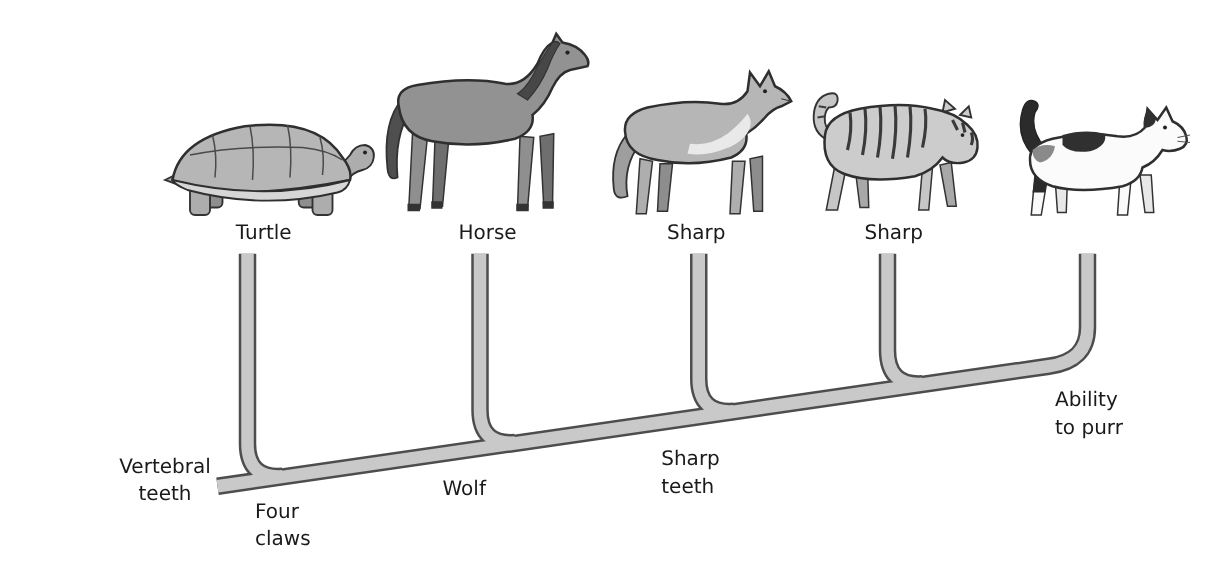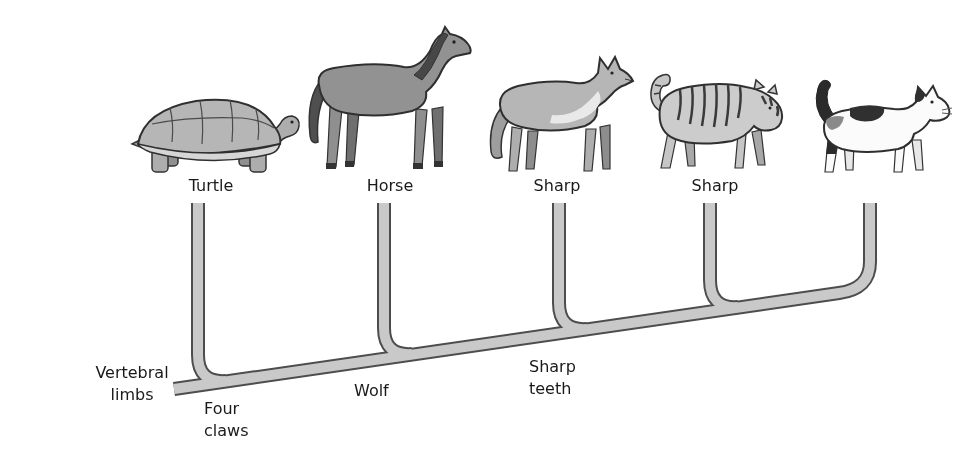--- a/index.html
+++ b/index.html
@@ -150,18 +150,19 @@
       <path d="M 150 38 L 160 36"></path>
       <path d="M 150 41 L 160 42"></path>
     </g>
   </svg>
 
   <div class="animal-label" style="left:137px; top:176px; width:100px;">Turtle</div>
   <div class="animal-label" style="left:316px; top:176px; width:100px;text-align:center;">Horse</div>
   <div class="animal-label" style="left:483px; top:176px; width:100px;">Sharp</div>
   <div class="animal-label" style="left:641px; top:176px; width:100px;">Sharp</div>
 
-  <div class="trait-label t-center" style="left:58px; top:362px; width:100px;">Vertebral limbs</div>
+  <div class="trait-label t-center" style="left:58px; top:362px; width:100px;">Vertebral teeth</div>
   <div class="trait-label" style="left:180px; top:398px; width:60px;">Four claws</div>
   <div class="trait-label" style="left:330px; top:380px; width:60px;">Wolf</div>
   <div class="trait-label" style="left:505px; top:356px; width:60px;">Sharp teeth</div>
+  <div class="trait-label" style="left:820px; top:309px; width:64px;">Ability to purr</div>
 
 </div>
 
 </body></html>

